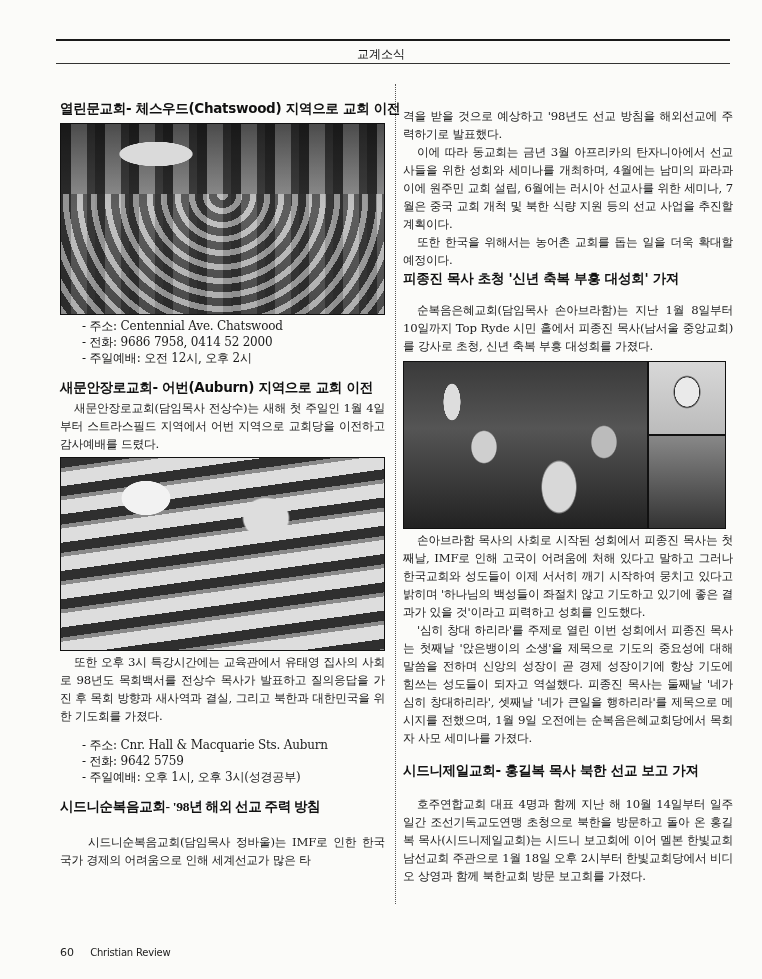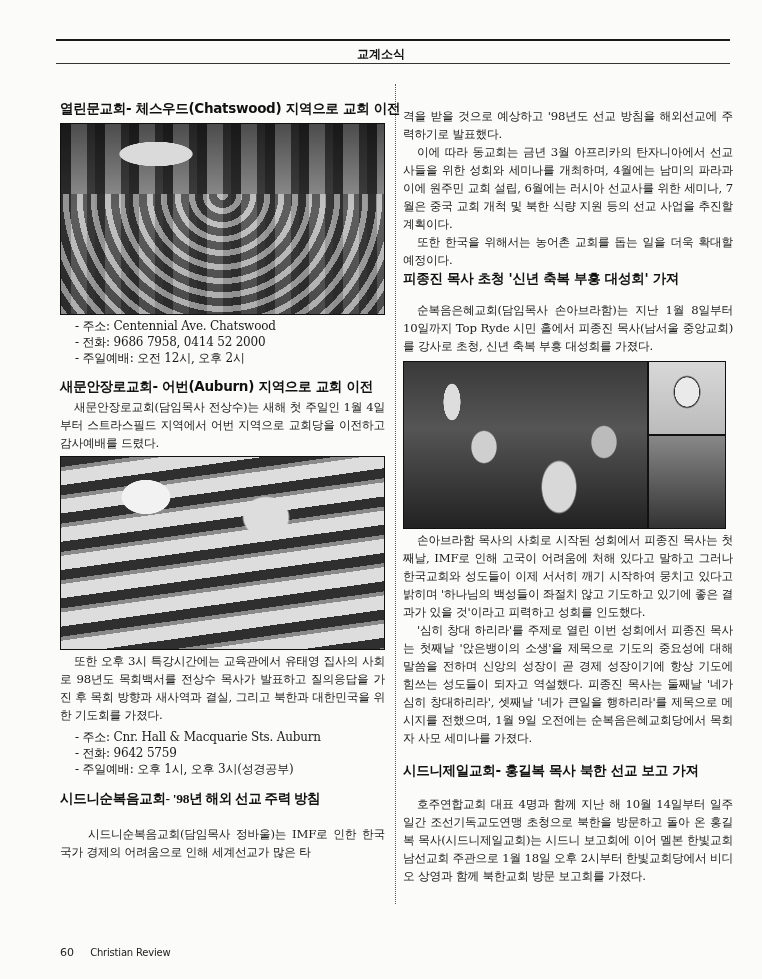--- a/index.html
+++ b/index.html
@@ -2,31 +2,31 @@
 <html><head>
 <meta charset="utf-8">
 <style>
   html, body { margin:0; padding:0; }
   body {
     width:762px; height:979px; background:#fbfbf9; position:relative; overflow:hidden;
     font-family:"DejaVu Serif", serif; color:#1a1a1a;
   }
   .header-rule-top { position:absolute; left:56px; top:39px; width:674px; height:2px; background:#1a1a1a; }
   .header-title { position:absolute; left:0; top:46px; width:762px; text-align:center;
-    font-family:"DejaVu Sans", sans-serif; font-weight:bold; font-size:12px; letter-spacing:0; color:#111; }
+    font-family:"DejaVu Sans", sans-serif; font-weight:normal; font-size:12px; letter-spacing:0; color:#111; }
   .header-rule-bot { position:absolute; left:56px; top:63px; width:674px; height:1px; background:#333; }
   .col-divider { position:absolute; left:395px; top:84px; width:0; height:820px; border-left:1px dotted #555; }
   .col { position:absolute; top:84px; }
   .col.left { left:60px; width:325px; }
   .col.right { left:403px; width:330px; }
   .headline { font-family:"DejaVu Sans", sans-serif; font-weight:bold; font-size:13.5px; line-height:18px;
     color:#111; margin:0; white-space:nowrap; letter-spacing:-0.3px; }
   .body-text { font-size:11.7px; line-height:18px; margin:0; text-align:justify; letter-spacing:-0.2px; }
   .indent { text-indent:14px; }
-  .info-list { list-style:none; padding:0 0 0 10px; margin:5px; font-size:12px; line-height:16px; letter-spacing:-0.2px; }
+  .info-list { list-style:none; padding:0 0 0 10px; margin:12px; font-size:12px; line-height:16px; letter-spacing:-0.2px; }
   .photo { background:#2b2b2b; position:relative; overflow:hidden; border:1px solid #111; }
   .photo .shade { position:absolute; inset:0; }
   .page-footer { position:absolute; left:60px; top:946px; font-family:"DejaVu Sans", sans-serif; font-size:10px; color:#222; }
   .page-footer .num { font-size:11px; margin-right:13px; }
   .page-footer .mag { font-size:10px; letter-spacing:-0.2px; }
 </style>
 </head>
 <body>
 
 <div class="header-rule-top"></div>

